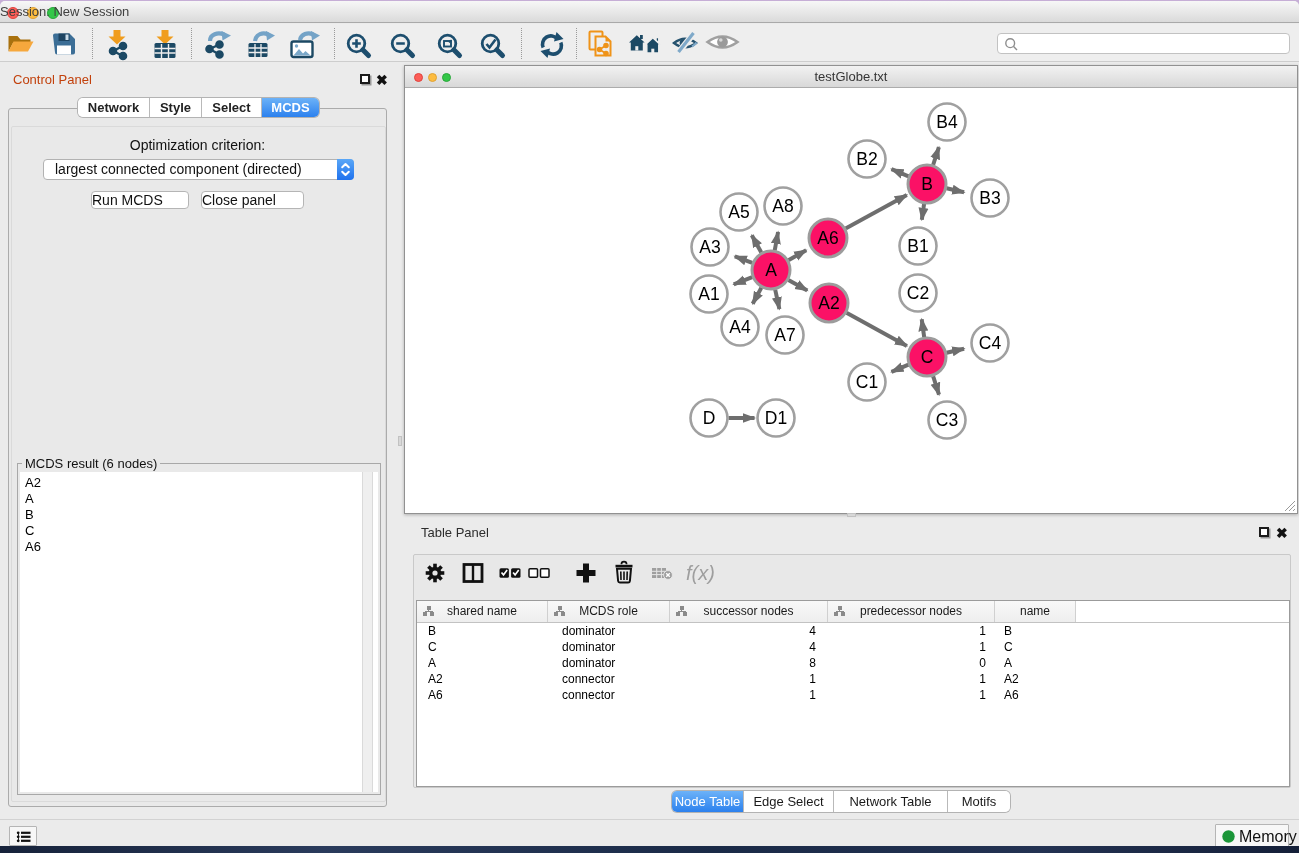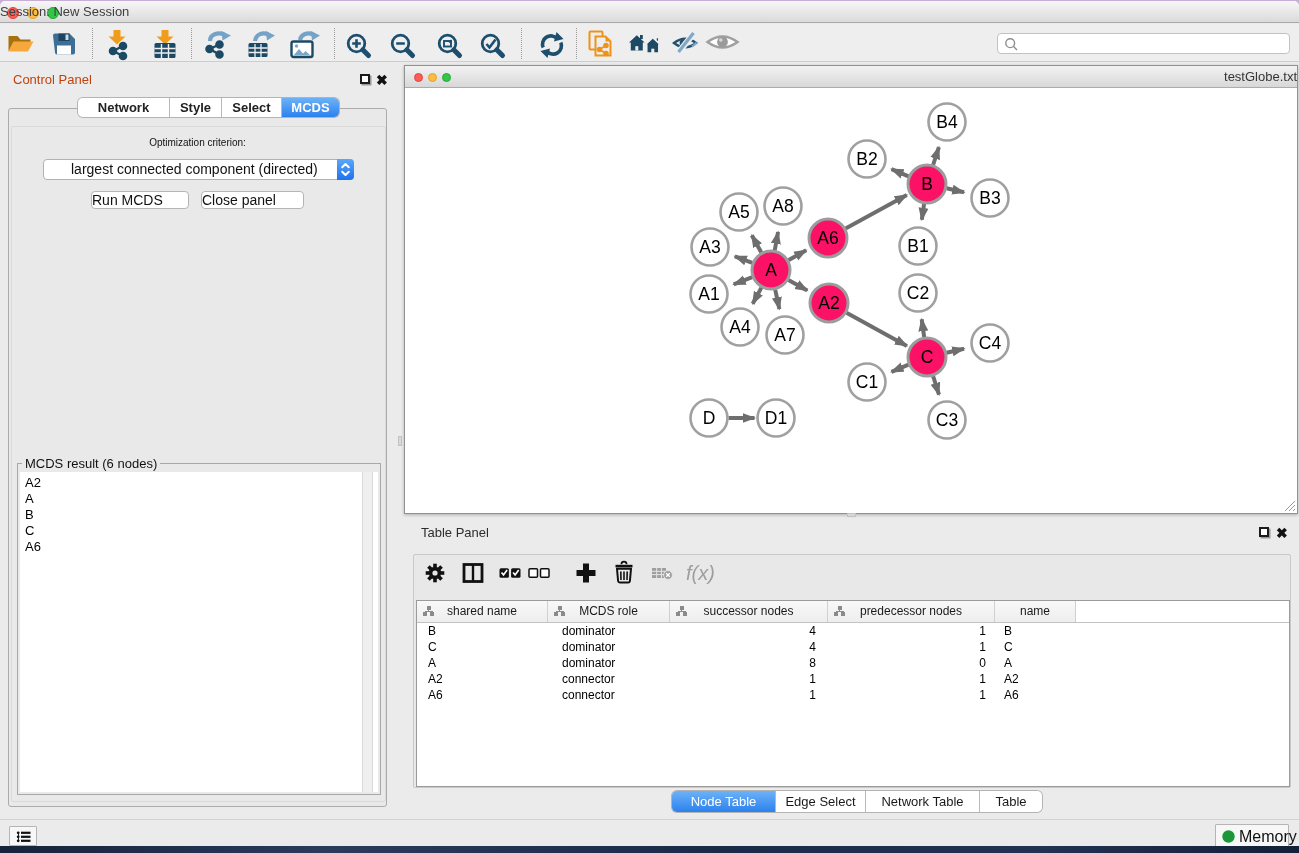--- a/index.html
+++ b/index.html
@@ -17,35 +17,35 @@
 #cp-title{top:9px;left:13px;font-size:13px;color:#c2410c}
 .float-btn{width:10px;height:10px;border:2px solid #1c1c1c;box-shadow:1.5px 1.5px 0 #9a9a9a;background:#fff}
 .close-x{font-size:14px;font-weight:bold;color:#111;line-height:12px}
 #cp-panel{left:8px;top:45px;width:379px;height:699px;border:1px solid #ababab;border-radius:3px;background:#e9e9e9}
 #cp-inner{left:2px;top:17px;width:375px;height:676px;border:1px solid #dadada;border-radius:2px;background:#e9e9e9}
 #cp-tabs{left:78px;top:35px;height:19px;display:flex;border-radius:5px;box-shadow:0 0 0 1px #b3b3b3}
 .tabseg{background:#fff;font-size:13px;font-weight:bold;color:#222;text-align:center;line-height:19px;border-right:1px solid #b9b9b9}
 .tabseg:first-child{border-radius:5px 0 0 5px}
 .tabseg:last-child{border-radius:0 5px 5px 0;border-right:none}
 .tabseg.sel{background:linear-gradient(#6cb2f8,#2c81ee);color:#fff}
-#opt-label{top:74px;left:0;width:395px;text-align:center;font-size:10px;color:#111}
-#dropdown{left:43px;top:96px;width:311px;height:21px;background:#fff;border:1px solid #b2b2b2;border-radius:4px;font-size:14px;color:#111;line-height:19px;padding-left:27px}
+#opt-label{top:74px;left:0;width:395px;text-align:center;font-size:14px;color:#111}
+#dropdown{left:43px;top:96px;width:311px;height:21px;background:#fff;border:1px solid #b2b2b2;border-radius:4px;font-size:14px;color:#111;line-height:19px;padding-left:11px}
 #dd-step{right:-1px;top:-1px;width:17px;height:21px;border-radius:0 4px 4px 0;background:linear-gradient(#5aa7f7,#1f72ee)}
 .btn{background:#fff;border:1px solid #b5b5b5;border-radius:4px;font-size:14px;color:#111;line-height:16px}
 #fieldset{left:17px;top:400px;width:364px;height:332px;border:1px solid #a8a8a8}
 #legend{top:-8px;left:4px;background:#e9e9e9;padding:0 3px;font-size:13px;color:#111}
 #listbox{left:2px;top:8px;width:358px;height:320px;background:#fff;font-size:13px;color:#000;line-height:16px;padding:3px 0 0 5px}
 #scrolltrack{right:5px;top:0;width:11px;height:320px;background:#efefef;border-left:1px solid #dadada;border-right:1px solid #dadada}
 
 #statusbar{top:756px;left:0;width:1299px;height:28px;border-top:1px solid #d2d2d2}
 #memory{right:10px;top:4px;width:74px;height:23px;border-radius:1px;background:#f7f7f7}
 
 #netwin{left:404px;top:2px;width:894px;height:449px;background:#fff;border:1px solid #919191;box-shadow:0 1px 3px rgba(0,0,0,.25)}
 #nw-titlebar{top:0;left:0;right:0;height:22px;background:linear-gradient(#f2f2f2,#d8d8d8);border-bottom:1px solid #acacac}
-#nw-title{top:0;left:0;right:0;text-align:right;font-size:13px;color:#353535;line-height:21px}
+#nw-title{top:0;left:0;right:0;text-align:center;font-size:13px;color:#353535;line-height:21px}
 
 #tp-title{left:421px;top:462px;font-size:13px;color:#2d2d2d}
 #tp-box{left:413px;top:491px;width:878px;height:234px;border:1px solid #c9c9c9;border-radius:2px;background:#e8e8e8}
 #tp-table{left:416px;top:537px;width:874px;height:187px;background:#fff;border:1px solid #9b9b9b}
 .th{top:0;height:21px;background:linear-gradient(#f8f8f8,#eeeeee);border-right:1px solid #d0d0d0;font-size:12px;color:#1a1a1a;text-align:center;line-height:21px}
 .th .hicon{position:absolute;left:6px;top:5px;margin:0}
 #thead-line{top:21px;left:0;right:0;height:1px;background:#c2c2c2}
 #tp-tabs{left:672px;top:728px;height:21px;display:flex;border-radius:5px;box-shadow:0 0 0 1px #b3b3b3}
 .tabseg2{background:#fff;font-size:13px;color:#1a1a1a;text-align:center;line-height:21px;border-right:1px solid #b9b9b9}
 .tabseg2:first-child{border-radius:5px 0 0 5px}
@@ -231,21 +231,21 @@
     </div>
   </div>
   <div class="abs" id="main">
     <div class="abs" id="cp-title">Control Panel</div>
     <div class="abs float-btn" style="left:360px;top:11px"></div>
     <div class="abs close-x" style="left:376px;top:11px">✖</div>
     <div class="abs" id="cp-panel">
         <div class="abs" id="cp-inner"></div>
       </div>
     <div class="abs" id="cp-tabs">
-      <div class="tabseg" style="width:92px">Network</div>
+      <div class="tabseg" style="width:72px">Network</div>
       <div class="tabseg" style="width:52px">Style</div>
       <div class="tabseg" style="width:60px">Select</div>
       <div class="tabseg sel" style="width:57px">MCDS</div>
     </div>
     <div class="abs" id="opt-label">Optimization criterion:</div>
     <div class="abs" id="dropdown">largest connected component (directed)
       <div class="abs" id="dd-step">
         <svg width="17" height="21" viewBox="0 0 17 21">
             <path d="M5.2 8.3 L8.5 5 L11.8 8.3 M5.2 12.7 L8.5 16 L11.8 12.7" fill="none" stroke="#fff" stroke-width="2" stroke-linecap="round" stroke-linejoin="round"></path>
           </svg>
@@ -477,19 +477,19 @@
         </div>
       <div class="trow" style="top:86px">
           <span class="tc" style="left:11px">A6</span>
           <span class="tc" style="left:145px">connector</span>
           <span class="tc num" style="left:253px;width:146px">1</span>
           <span class="tc num" style="left:411px;width:158px">1</span>
           <span class="tc" style="left:587px">A6</span>
         </div>
     </div>
     <div class="abs" id="tp-tabs">
-      <div class="tabseg2 sel" style="width:104px">Node Table</div>
+      <div class="tabseg2 sel" style="width:72px">Node Table</div>
       <div class="tabseg2" style="width:90px">Edge Select</div>
       <div class="tabseg2" style="width:114px">Network Table</div>
-      <div class="tabseg2" style="width:62px">Table</div>
+      <div class="tabseg2" style="width:62px">Motifs</div>
     </div>
   </div>
 </div>
 
 </body></html>

